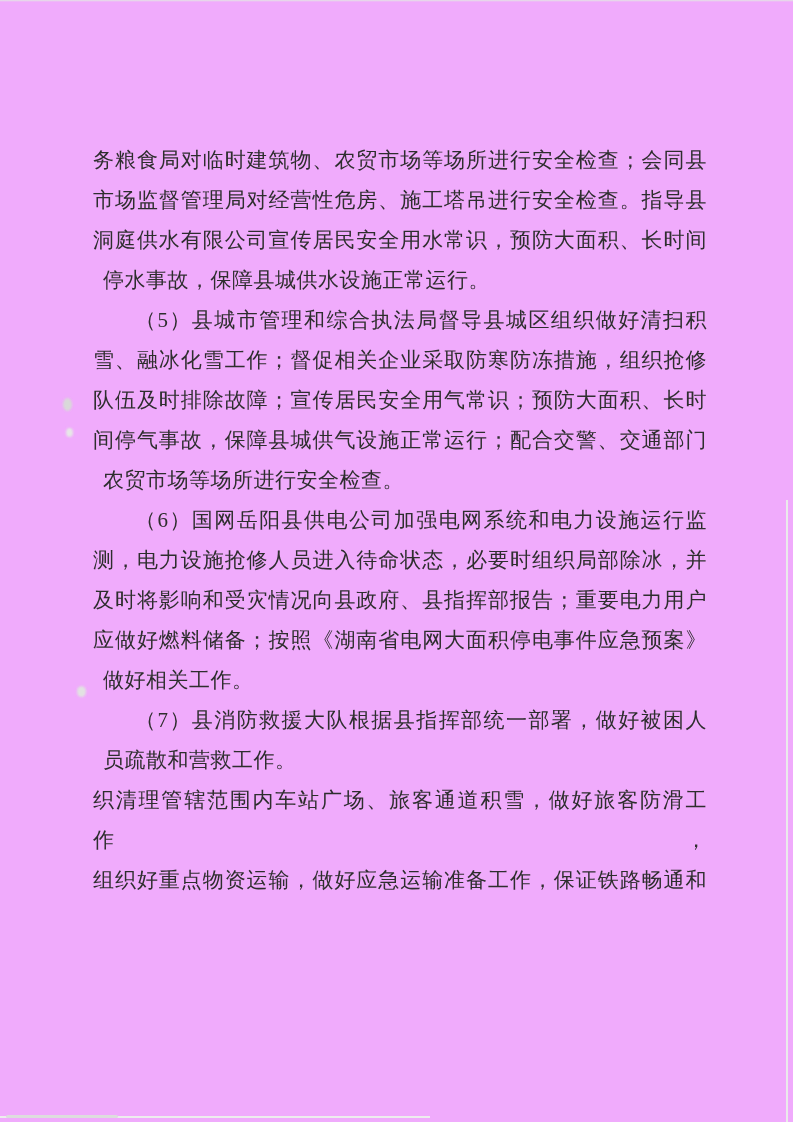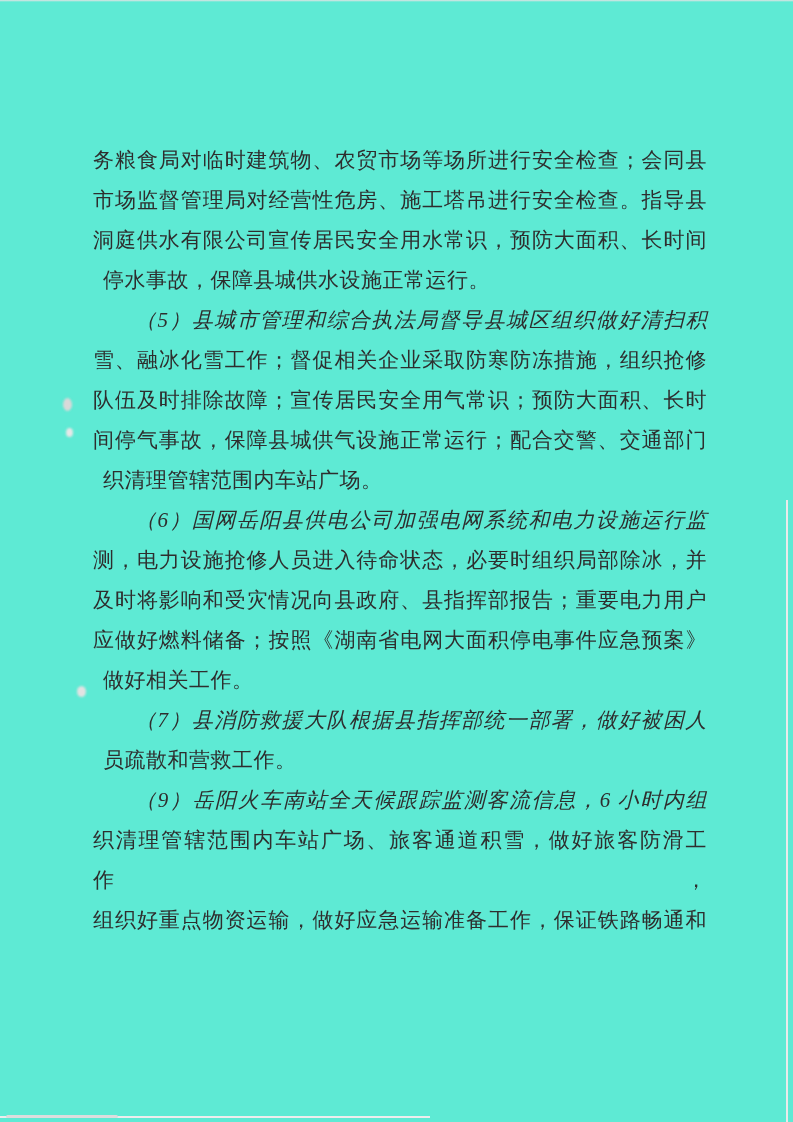--- a/index.html
+++ b/index.html
@@ -11,21 +11,21 @@
     height: 1122px;
     position: relative;
     background: #ffffff;
     font-family: "Liberation Serif", serif;
     overflow: hidden;
   }
   .page {
     position: absolute;
     left: 0; top: 0;
     width: 793px; height: 1122px;
-    background: #5eead4;
+    background: #f0abfc;
   }
   .textblock {
     position: absolute;
     left: 93px;
     top: 140px;
     width: 614px;
     color: #2e2e2e;
     font-size: 21px;
     line-height: 40px;
     letter-spacing: 0.5px;
@@ -38,21 +38,21 @@
     text-align-last: justify;
     text-justify: inter-character;
   }
   
   .end {
     text-align: left;
     text-align-last: left;
     margin-left: 10px;
   }
   
-  .indent { padding-left: 42px; font-style: italic; }
+  .indent { padding-left: 42px; }
 
   
   .edge-top {
     position: absolute; left: 0; top: 0;
     width: 793px; height: 2px;
     background: linear-gradient(#e4e4e4, rgba(255,255,255,0));
   }
   .edge-bottom {
     position: absolute; left: 0; top: 1116px;
     width: 430px; height: 2px;
@@ -88,39 +88,38 @@
       <div class="line fill">市场监督管理局对经营性危房、施工塔吊进行安全检查。指导县</div>
       <div class="line fill">洞庭供水有限公司宣传居民安全用水常识，预防大面积、长时间</div>
       <div class="line end">停水事故，保障县城供水设施正常运行。</div>
     </div>
 
     <div class="para">
       <div class="line fill indent">（5）县城市管理和综合执法局督导县城区组织做好清扫积</div>
       <div class="line fill">雪、融冰化雪工作；督促相关企业采取防寒防冻措施，组织抢修</div>
       <div class="line fill">队伍及时排除故障；宣传居民安全用气常识；预防大面积、长时</div>
       <div class="line fill">间停气事故，保障县城供气设施正常运行；配合交警、交通部门</div>
-      <div class="line end">织清理管辖范围内车站广场。</div>
+      <div class="line end">农贸市场等场所进行安全检查。</div>
     </div>
 
     <div class="para">
       <div class="line fill indent">（6）国网岳阳县供电公司加强电网系统和电力设施运行监</div>
       <div class="line fill">测，电力设施抢修人员进入待命状态，必要时组织局部除冰，并</div>
       <div class="line fill">及时将影响和受灾情况向县政府、县指挥部报告；重要电力用户</div>
       <div class="line fill">应做好燃料储备；按照《湖南省电网大面积停电事件应急预案》</div>
       <div class="line end">做好相关工作。</div>
     </div>
 
 
     <div class="para">
       <div class="line fill indent">（7）县消防救援大队根据县指挥部统一部署，做好被困人</div>
       <div class="line end">员疏散和营救工作。</div>
     </div>
 
     <div class="para">
-      <div class="line fill indent">（9）岳阳火车南站全天候跟踪监测客流信息，6 小时内组</div>
       <div class="line fill">织清理管辖范围内车站广场、旅客通道积雪，做好旅客防滑工作，</div>
       <div class="line fill">组织好重点物资运输，做好应急运输准备工作，保证铁路畅通和</div>
     </div>
 
   </div>
 
   <div class="smudge smudge-1"></div>
   <div class="smudge smudge-2"></div>
   <div class="smudge smudge-3"></div>
   <div class="edge-right"></div>

